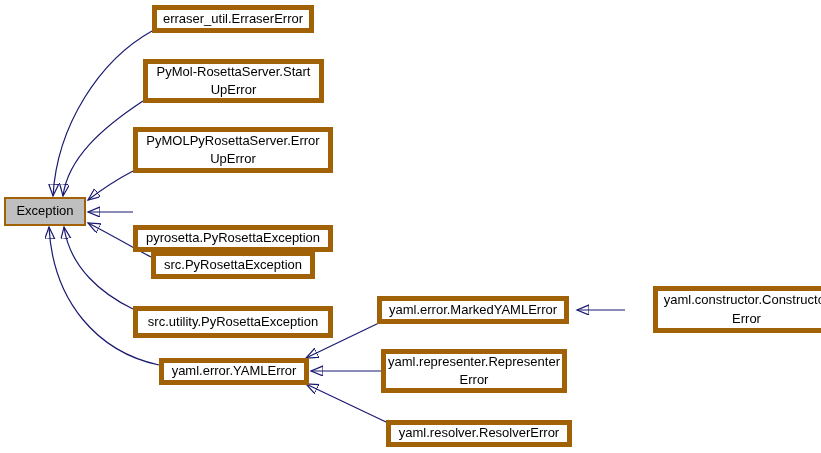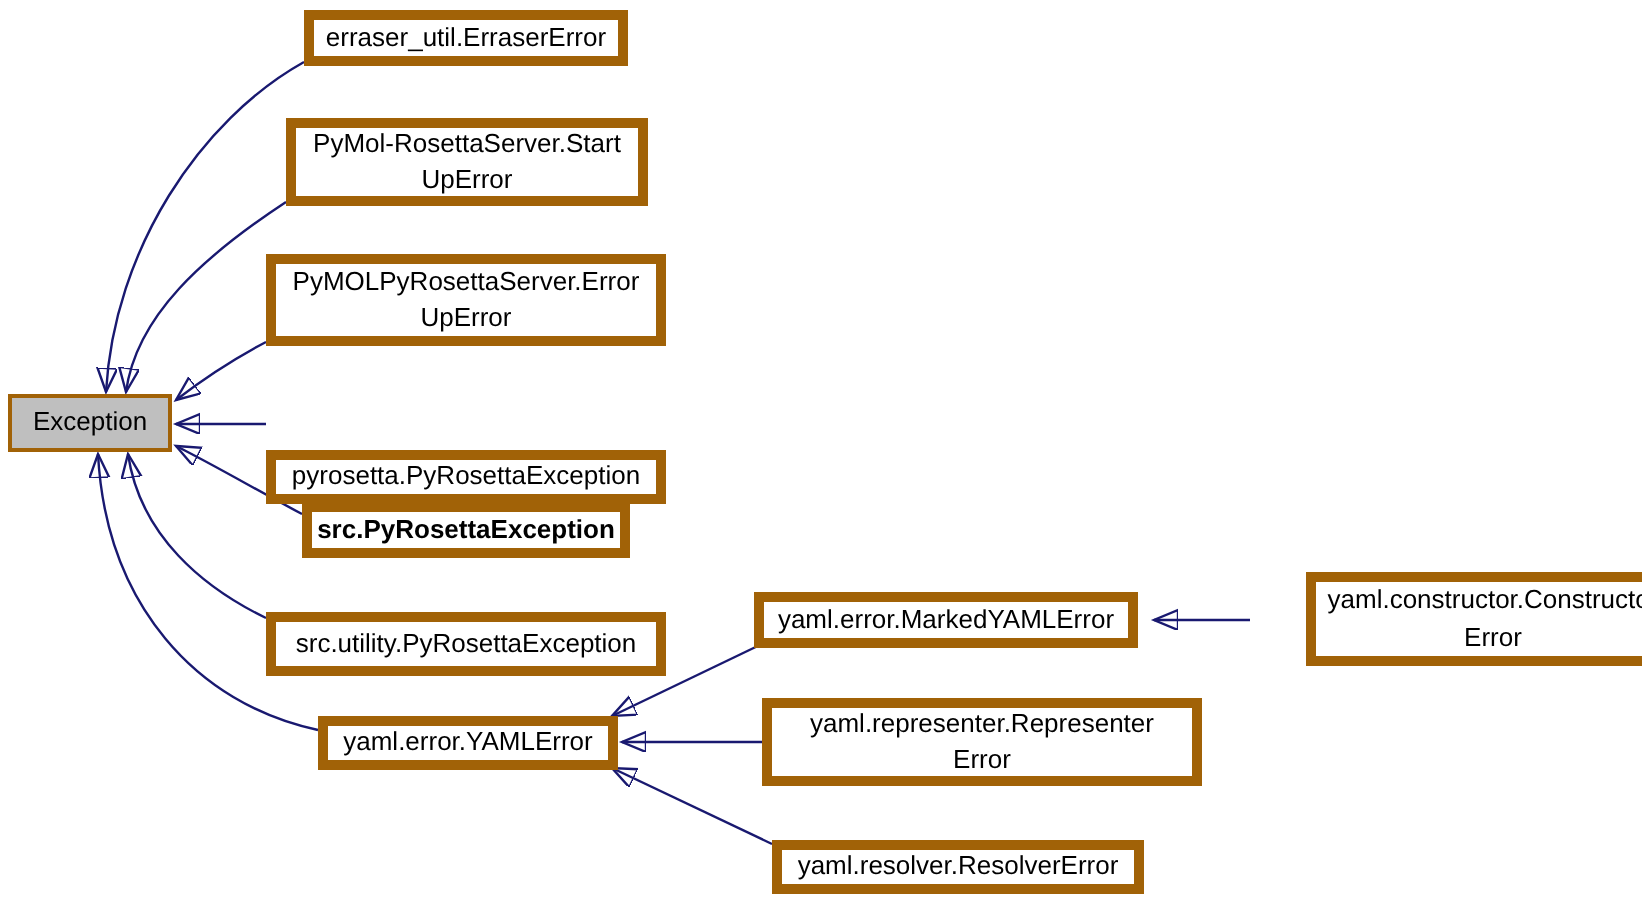--- a/index.html
+++ b/index.html
@@ -44,25 +44,25 @@
   .node.selected {
     background: #bfbfbf;
     border-width: 2px;
     cursor: default;
   }
   #node-exception   { left: 4px;   top: 197px; width: 82px;  height: 29px; }
   #node-erraser     { left: 152px; top: 5px;   width: 162px; height: 28px; }
   #node-pymol       { left: 143px; top: 59px;  width: 181px; height: 44px; }
   #node-pymolpy     { left: 133px; top: 127px; width: 200px; height: 46px; }
   #node-pyrosetta   { left: 133px; top: 199px; width: 200px; height: 27px; margin-top: 26px; }
-  #node-srcpy       { left: 151px; top: 251px; width: 164px; height: 28px; font-weight: bold; }
+  #node-srcpy       { left: 151px; top: 251px; width: 164px; height: 28px; }
   #node-srcutil     { left: 133px; top: 306px; width: 200px; height: 32px; }
   #node-yamlerror   { left: 159px; top: 358px; width: 150px; height: 27px; }
   #node-marked      { left: 377px; top: 296px; width: 192px; height: 28px; }
-  #node-representer { left: 381px; top: 349px; width: 220px; height: 44px; }
+  #node-representer { left: 381px; top: 349px; width: 186px; height: 44px; }
   #node-resolver    { left: 386px; top: 420px; width: 186px; height: 27px; }
   #node-constructor { left: 625px; top: 286px; width: 187px; height: 47px; margin-left: 28px; }
 </style>
 </head>
 <body>
 
 <div class="canvas">
 
   <svg class="edges" width="821" height="453" viewBox="0 0 821 453">
     <defs>

